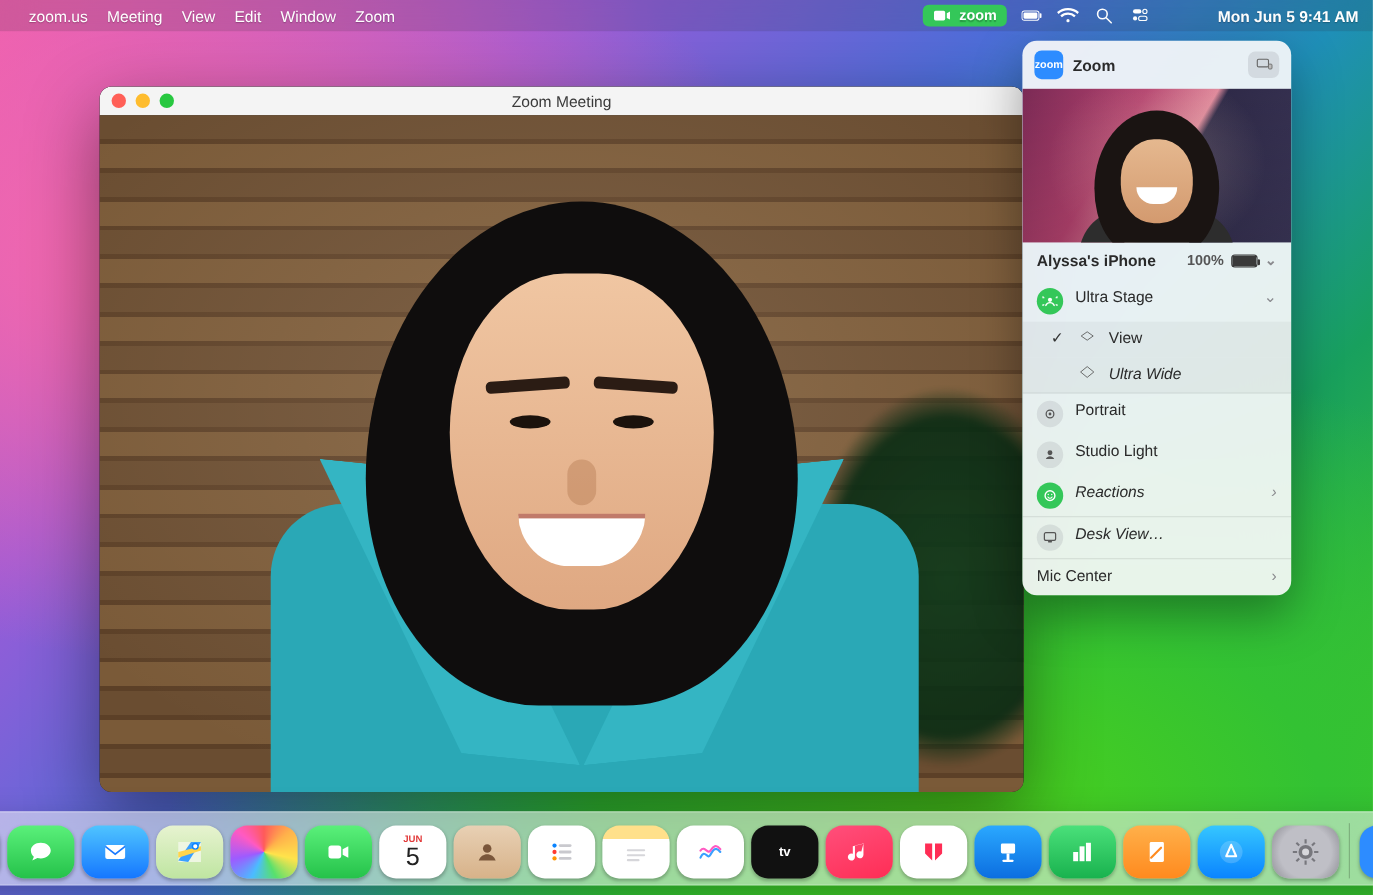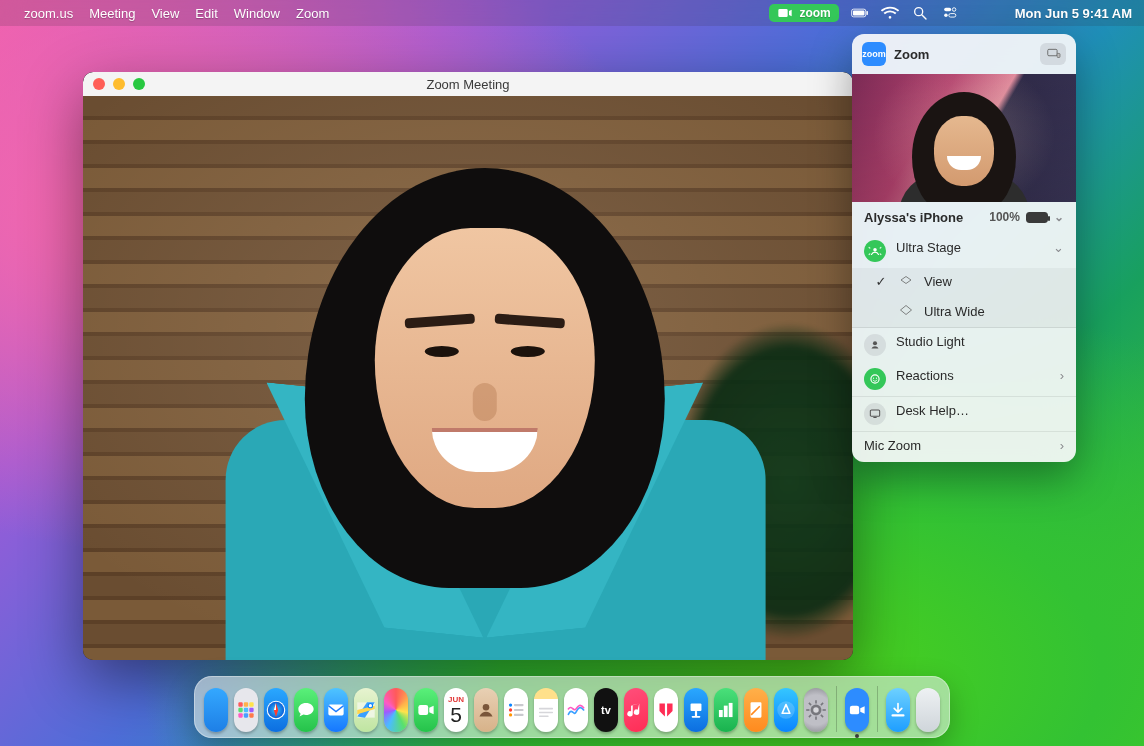--- a/index.html
+++ b/index.html
@@ -130,21 +130,21 @@
     position: relative; overflow:hidden; margin: 0 0 2px 0;
   }
   .tp { position:absolute; left:50%; bottom:-8px; transform:translateX(-50%); }
   .tp-hair { width: 104px; height: 118px; background:#1a1412; border-radius: 50% 50% 30% 30% / 55% 55% 45% 45%; position:relative; }
   .tp-face { position:absolute; left:50%; top:24px; transform:translateX(-50%); width:60px; height:70px; background:linear-gradient(180deg,#e5b88f,#d39a6f); border-radius:46%; }
   .tp-smile { position:absolute; left:50%; top:64px; transform:translateX(-50%); width:34px; height:14px; background:#fff; border-radius:0 0 18px 18px; }
   .tp-body { position:absolute; left:50%; bottom:-24px; transform:translateX(-50%); width:130px; height:60px; background:#2d2d2d; border-radius:40px 40px 0 0; }
   .tp-inner { position:absolute; left:50%; bottom:-24px; transform:translateX(-50%); width:54px; height:48px; background:#eee; border-radius:14px 14px 0 0; }
 
   .row { display:flex; align-items:flex-start; padding: 6px 12px; font-size: 13px; gap: 10px; min-height: 30px; }
-  .row.sep-b { border-bottom: 1px solid rgba(0,0,0,0.08); }
+  .row.sep-b { border-bottom: 1px solid rgba(0,0,0,0.08); font-style: italic; }
   .row .chev { margin-left:auto; color:#8a8a8e; }
   .row .ico { width: 22px; height: 22px; border-radius: 50%; display:flex;align-items:center;justify-content:center; flex-shrink:0; }
   .ico.green { background:#34c759; color:#fff; }
   .ico.faint { background: rgba(120,120,128,0.16); color:#555; }
   .row.indent { padding-left: 22px; }
   .check { width: 14px; text-align: center; color:#333; }
   .battery {
     width: 22px; height: 11px; border:1px solid #3a3a3a; border-radius:3px;
     position: relative; background: linear-gradient(to right, #3a3a3a 100%, transparent 0);
   }
@@ -157,21 +157,21 @@
   .dock {
     position: absolute; bottom: 8px; left: 50%; transform: translateX(-50%);
     height: 62px; padding: 6px 10px; border-radius: 18px;
     background: rgba(240,240,245,0.56);
     box-shadow: 0 10px 28px rgba(0,0,0,0.25), inset 0 0 0 1px rgba(255,255,255,0.35);
     display: flex; align-items: flex-end; gap: 6px;
     backdrop-filter: blur(18px);
   }
   .dock .sep { width: 1px; height: 46px; background: rgba(0,0,0,0.2); margin: 0 2px; }
   .dock .app {
-    width: 24px; height: 44px; border-radius: 14px; position: relative;
+    width: 56px; height: 44px; border-radius: 14px; position: relative;
     display:flex; align-items:center; justify-content:center; color:#fff; font-weight:700;
     box-shadow: 0 2px 3px rgba(0,0,0,.25);
   }
   .dock .app svg { width: 26px; height: 26px; }
   .dind { position:absolute; bottom:-6px; left:50%; transform:translateX(-50%); width:4px; height:4px; border-radius:50%; background:#3a3a3a; }
   .g-finder   { background: linear-gradient(180deg,#34a8ff,#1e7fe6); }
   .g-launch   { background: #e7e7ec; }
   .g-safari   { background: linear-gradient(180deg,#2aa8ff,#0c6ee0); border-radius:50%; }
   .g-msg      { background: linear-gradient(180deg,#5af07a,#25c24a); }
   .g-mail     { background: linear-gradient(180deg,#4fc4ff,#1577ff); }
@@ -334,20 +334,29 @@
     <span class="check"></span>
     <svg viewBox="0 0 24 24" width="16" height="12">
         <path d="M1 12 12 3l11 9-11 9z" fill="none" stroke="#666" stroke-width="1.6"></path>
       </svg>
     <span>Ultra Wide</span>
   </div>
 
   <div class="row">
     <div class="ico faint">
       <svg viewBox="0 0 24 24" width="14" height="14">
+          <circle cx="12" cy="12" r="5.5" fill="none" stroke="#555" stroke-width="1.8"></circle>
+          <circle cx="12" cy="12" r="2" fill="#555"></circle>
+        </svg>
+    </div>
+    <span>Portrait</span>
+  </div>
+  <div class="row">
+    <div class="ico faint">
+      <svg viewBox="0 0 24 24" width="14" height="14">
           <circle cx="12" cy="9" r="3.5" fill="#555"></circle>
           <path d="M6 18c1.4-2.6 3.6-4 6-4s4.6 1.4 6 4" fill="#555"></path>
         </svg>
     </div>
     <span>Studio Light</span>
   </div>
   <div class="row sep-b">
     <div class="ico green">
       <svg viewBox="0 0 24 24" width="14" height="14">
           <circle cx="12" cy="12" r="7" fill="none" stroke="#fff" stroke-width="2"></circle>
@@ -360,25 +369,25 @@
     <span class="chev">›</span>
   </div>
 
   <div class="row sep-b">
     <div class="ico faint">
       <svg viewBox="0 0 24 24" width="14" height="14">
           <rect x="4" y="5" width="16" height="11" rx="2" fill="none" stroke="#555" stroke-width="1.8"></rect>
           <rect x="9" y="17" width="6" height="2" rx="1" fill="#555"></rect>
         </svg>
     </div>
-    <span>Desk Help…</span>
+    <span>Desk View…</span>
   </div>
 
   <div class="row">
-    <span>Mic Zoom</span>
+    <span>Mic Center</span>
     <span class="chev">›</span>
   </div>
 </div>
 
 <div class="dock">
   <div class="app g-finder"></div>
   <div class="app g-launch">
       <svg viewBox="0 0 44 44">
         <g>
           <rect x="8" y="8" width="8" height="8" rx="2" fill="#ff5a5a"></rect>

